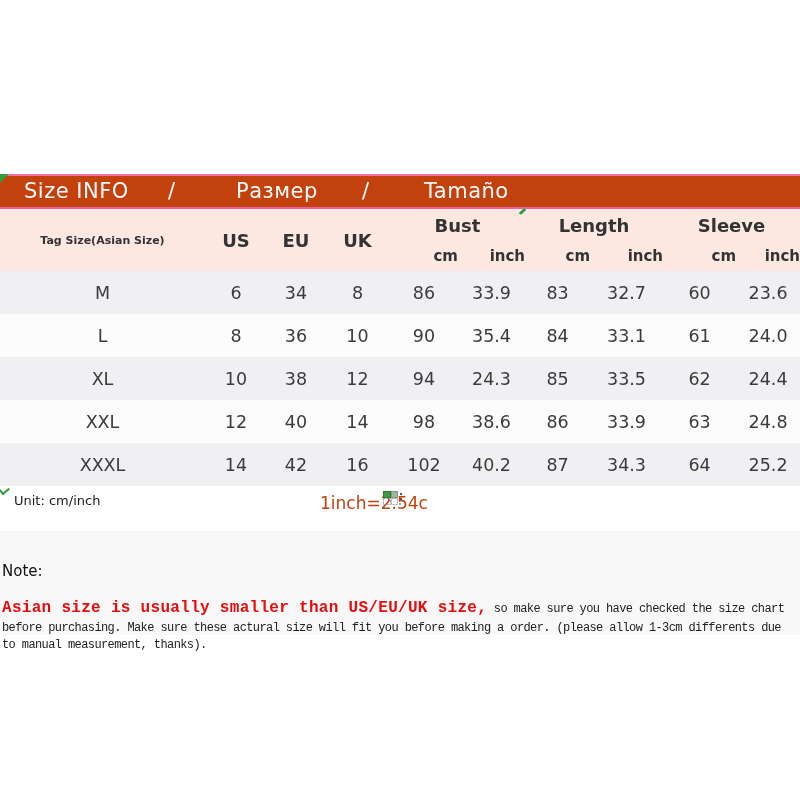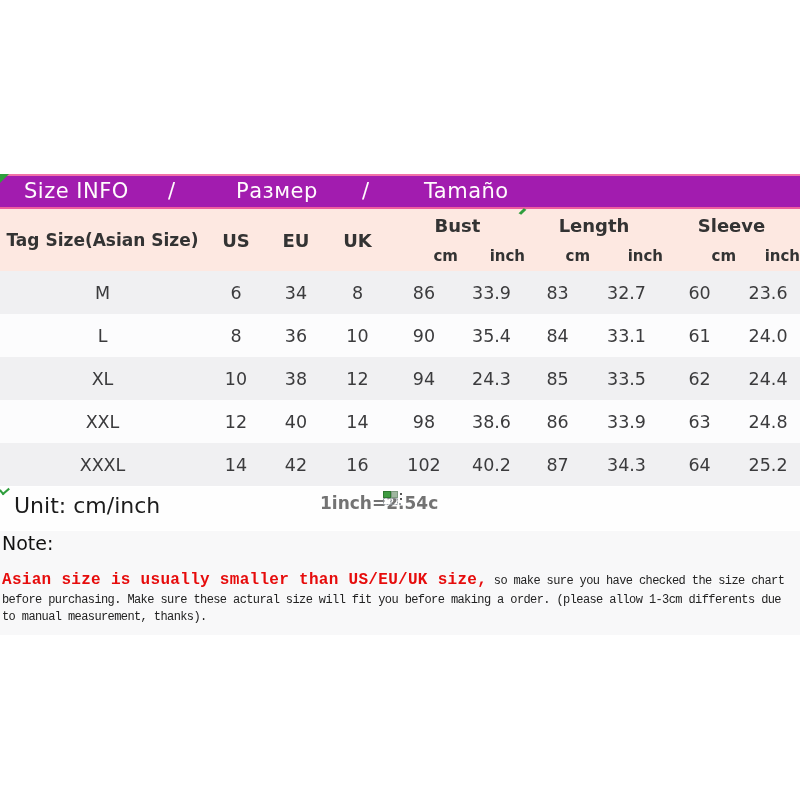--- a/index.html
+++ b/index.html
@@ -4,21 +4,21 @@
 <style>
   html,body { margin:0; padding:0; background:#ffffff; }
   #screen {
     position:relative; width:800px; height:800px; background:#ffffff;
     font-family:"DejaVu Sans", sans-serif; overflow:hidden;
   }
 
   
   .pink-bar {
     position:absolute; top:174px; left:0; width:800px; height:36px;
-    background:#a21caf; border-top:2px solid #f172a8; border-bottom:3px solid #ee5f9e;
+    background:#c2410c; border-top:2px solid #f172a8; border-bottom:3px solid #ee5f9e;
     box-sizing:border-box;
   }
   .bar-item {
     position:absolute; top:0; line-height:31px; color:#fffbfd; font-size:21px;
     letter-spacing:0.5px; white-space:nowrap;
   }
   .i0{left:24px} .i1{left:168px} .i2{left:236px} .i3{left:362px} .i4{left:424px}
 
   
   .green-tri {
@@ -37,37 +37,37 @@
 
   
   .size-table {
     position:absolute; top:209px; left:0; width:800px;
     border-collapse:collapse; table-layout:fixed; text-align:center;
   }
   .size-table th, .size-table td { padding:0; margin:0; }
   .size-table thead th { background:#fde8e1; color:#333333; font-weight:bold; }
   .size-table .h1 th { height:32px; font-size:18px; }
   .size-table .h2 th { height:30px; font-size:15px;text-align:right; }
-  .size-table th.tag { font-size:17px; }
+  .size-table th.tag { font-size:11px; }
   .size-table tbody td { height:43px; font-size:17.5px; color:#3b3b3d; }
   .size-table tbody tr:nth-child(odd) td  { background:#f0f0f2; }
   .size-table tbody tr:nth-child(even) td { background:#fcfcfd; }
 
   
   .unit-row { position:absolute; top:487px; left:0; width:800px; height:43px; background:#fefefe; }
-  .unit-label  { position:absolute; left:14px;  top:6px; font-size:22px; color:#1c1c1c; }
-  .conversion  { position:absolute; left:320px; top:6px; font-size:17px; color:#737373;font-weight:bold; }
+  .unit-label  { position:absolute; left:14px;  top:6px; font-size:13px; color:#1c1c1c; }
+  .conversion  { position:absolute; left:320px; top:6px; font-size:17px; color:#c2410c; }
   .grid-icon   { position:absolute; left:383px; top:3px; }
 
   
   .note {
     position:absolute; top:531px; left:0; width:800px; height:104px;
     background:#f8f8f9; box-sizing:border-box; padding:3px 0 0 2px;
   }
-  .note-label { font-size:19px; color:#111111; line-height:19px; }
+  .note-label { font-size:15px; color:#111111; line-height:19px;margin-top:28px; }
   .note-line  { white-space:nowrap; overflow:hidden; }
   .line1 { line-height:21px; margin-top:15px; }
   .red {
     font-family:"Liberation Mono", monospace; font-weight:bold; font-size:16px;
     letter-spacing:0.3px; color:#e60c0c;
   }
   .small {
     font-family:"Liberation Mono", monospace; font-size:12px;
     letter-spacing:-0.6px; color:#222222;
   }

